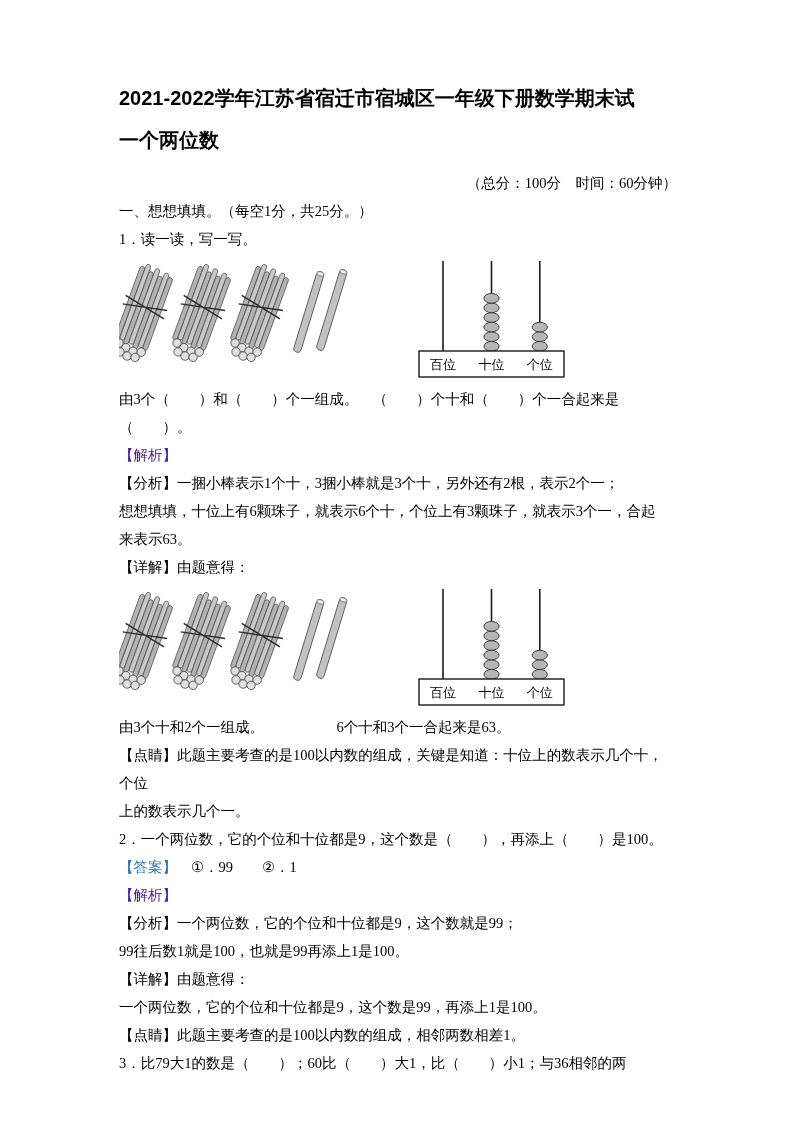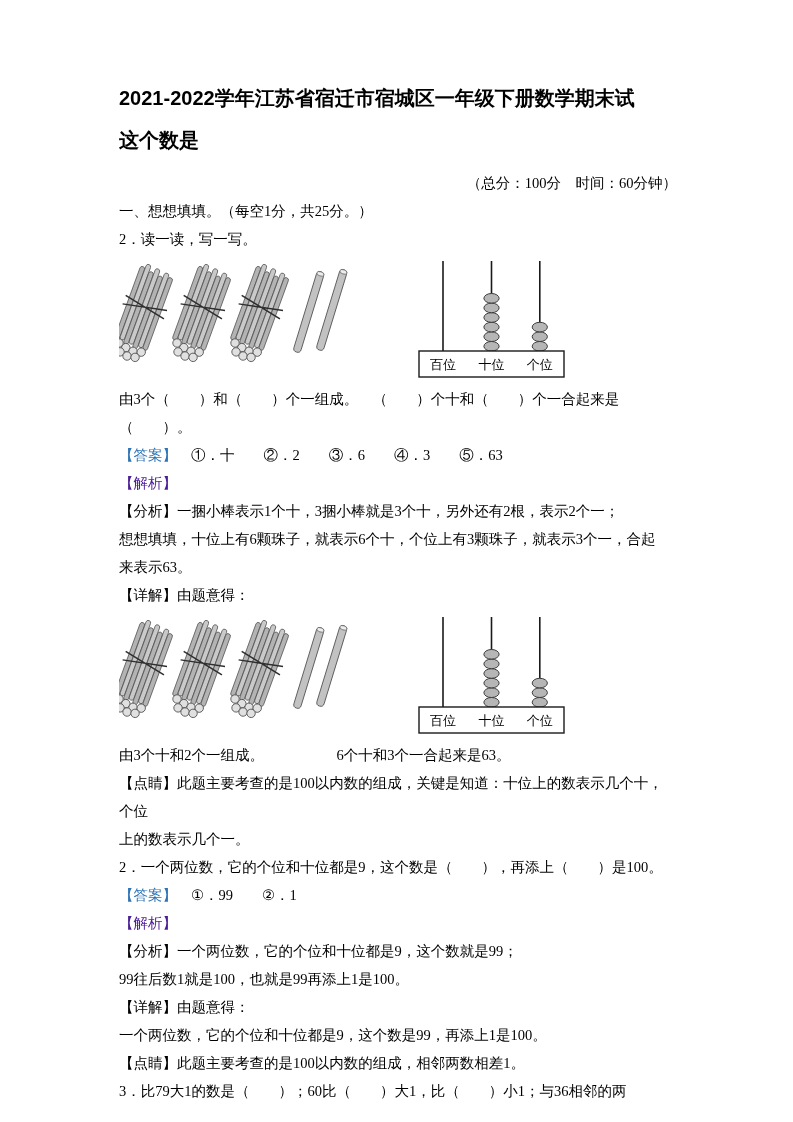--- a/index.html
+++ b/index.html
@@ -51,25 +51,25 @@
       <rect class="sstk" x="0" y="0" width="7.5" height="84" rx="3.7"></rect>
       <ellipse class="stop" cx="3.75" cy="2.2" rx="3.7" ry="2.1"></ellipse>
     </g>
   </defs>
 </svg>
 
 <div class="page">
   <div class="content">
 
     <h1 class="title-line">2021-2022学年江苏省宿迁市宿城区一年级下册数学期末试</h1>
-    <h1 class="title-line">这个数是</h1>
+    <h1 class="title-line">一个两位数</h1>
 
     <p class="meta">（总分：100分　时间：60分钟）</p>
     <p class="ln">一、想想填填。（每空1分，共25分。）</p>
-    <p class="ln">2．读一读，写一写。</p>
+    <p class="ln">1．读一读，写一写。</p>
 
     <div class="figure">
       <svg viewBox="0 0 470 124" width="470" height="124">
         <use href="#bundle" xlink:href="#bundle" transform="translate(6,8) rotate(20 17 48)"></use>
         <use href="#bundle" xlink:href="#bundle" transform="translate(64,8) rotate(20 17 48)"></use>
         <use href="#bundle" xlink:href="#bundle" transform="translate(122,8) rotate(20 17 48)"></use>
         <use href="#single-stick" xlink:href="#single-stick" transform="translate(186,14) rotate(17 4 42)"></use>
         <use href="#single-stick" xlink:href="#single-stick" transform="translate(209,12) rotate(17 4 42)"></use>
         <g>
           <line class="rod" x1="324" y1="95" x2="324" y2="5"></line>
@@ -91,21 +91,20 @@
           <rect class="abox" x="300" y="95" width="145" height="26"></rect>
           <text class="plab" x="324" y="113" text-anchor="middle">百位</text>
           <text class="plab" x="372.5" y="113" text-anchor="middle">十位</text>
           <text class="plab" x="420.8" y="113" text-anchor="middle">个位</text>
         </g>
       </svg>
     </div>
 
     <p class="ln">由3个（　　）和（　　）个一组成。　（　　）个十和（　　）个一合起来是（　　）。</p>
 
-    <p class="ln"><span class="lab-answer">【答案】</span><span>①．十　　②．2　　③．6　　④．3　　⑤．63</span></p>
 
     <p class="ln"><span class="lab-analysis">【解析】</span></p>
 
     <p class="ln">【分析】一捆小棒表示1个十，3捆小棒就是3个十，另外还有2根，表示2个一；</p>
     <p class="ln">想想填填，十位上有6颗珠子，就表示6个十，个位上有3颗珠子，就表示3个一，合起</p>
     <p class="ln">来表示63。</p>
     <p class="ln">【详解】由题意得：</p>
 
     <div class="figure">
       <svg viewBox="0 0 470 124" width="470" height="124">

